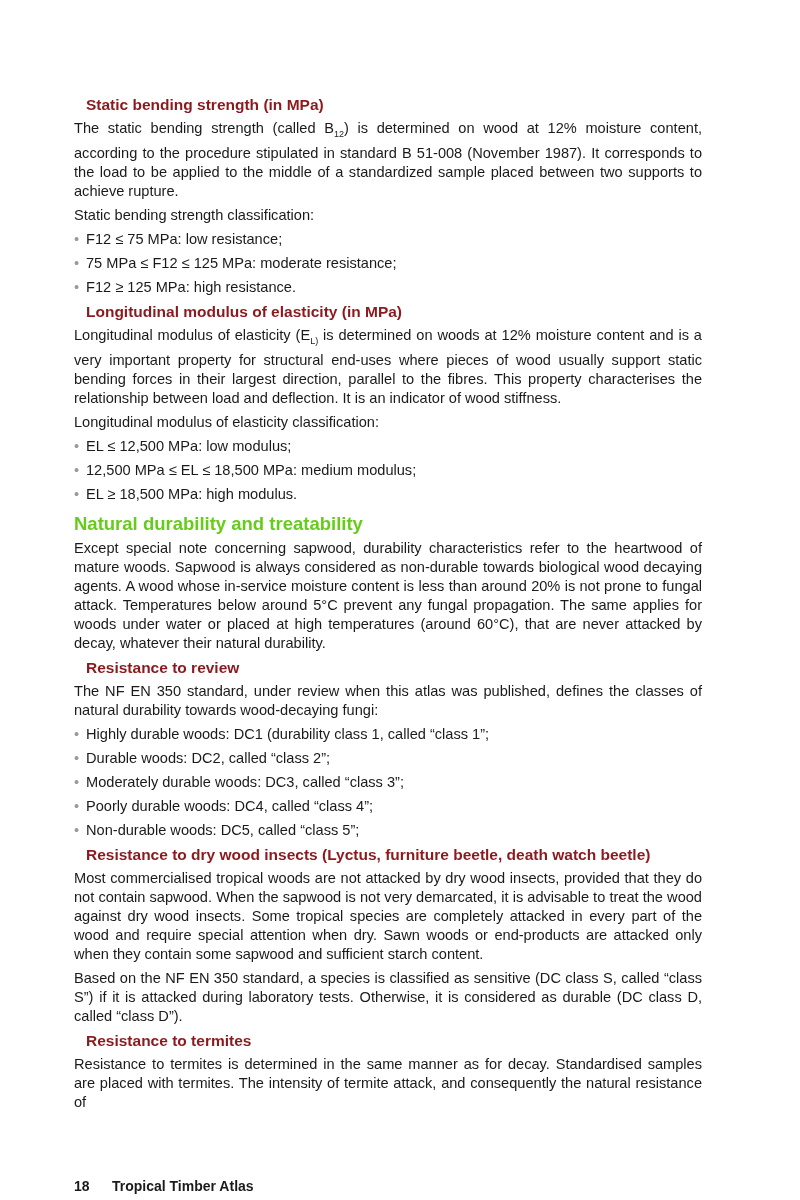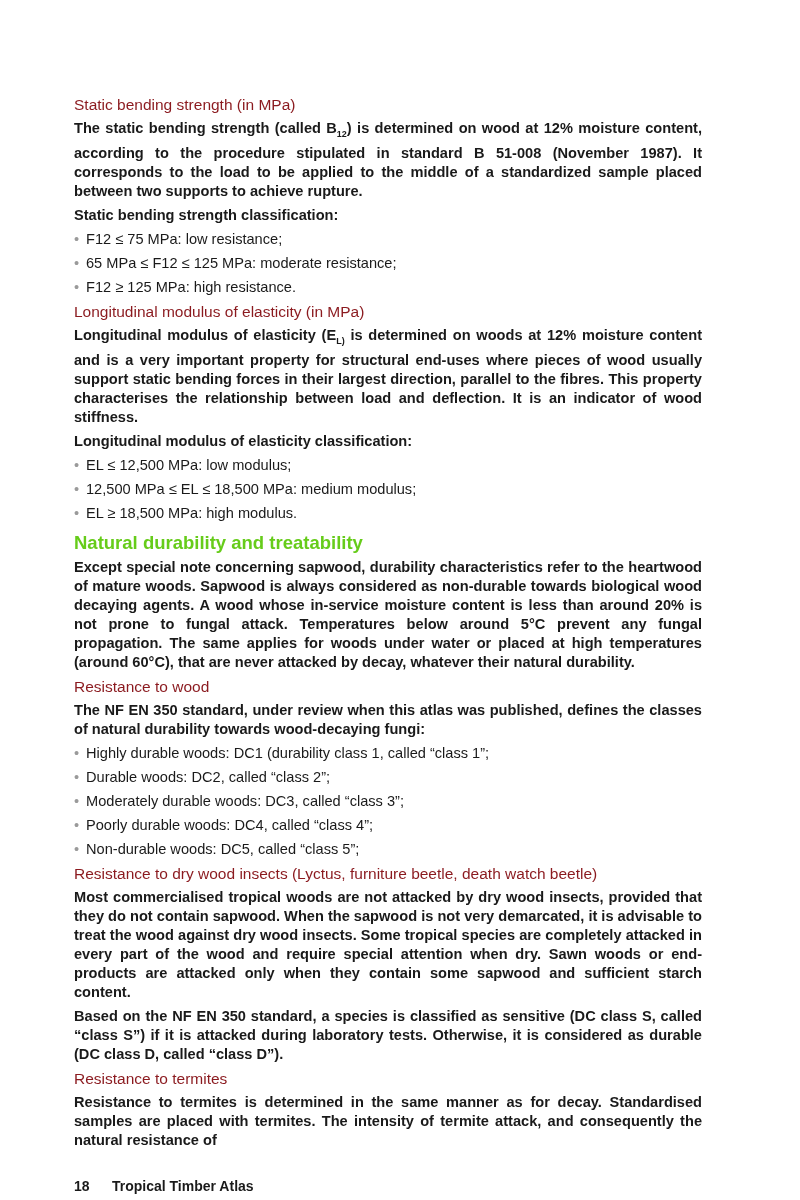--- a/index.html
+++ b/index.html
@@ -1,54 +1,54 @@
 <!DOCTYPE html>
 <html><head>
 <meta charset="utf-8">
 <style>
   html, body { margin: 0; padding: 0; background: #ffffff; }
   body { width: 800px; height: 1200px; position: relative; overflow: hidden;
          font-family: "Liberation Sans", sans-serif; color: #1a1a1a; }
   .page { position: absolute; left: 74px; top: 95px; width: 628px; }
-  .h2 { color: #8b1a1f; font-size: 15.5px; line-height: 20px; margin: 0 0 4px 0; }
+  .h2 { color: #8b1a1f; font-size: 15.5px; line-height: 20px; margin: 0 0 4px 12px; font-weight: bold; }
   .h1 { color: #66cc1a; font-size: 18.5px; line-height: 24px; margin: 8px 0 3px 0; font-weight: bold; }
-  p { margin: 1px 0 5px 0; font-size: 14.6px; line-height: 19px; text-align: justify; font-weight: bold; }
+  p { margin: 1px 0 5px 0; font-size: 14.6px; line-height: 19px; text-align: justify; }
   ul { list-style: none; margin: 0 0 3px 0; padding: 0; }
   li { font-size: 14.6px; line-height: 19px; margin-bottom: 5px; position: relative; padding-left: 12px; }
   li .bullet { position: absolute; left: 0; top: 0; color: #9a9a9a; }
   sub { font-size: 9px; }
   .footer { position: absolute; left: 74px; top: 1150px; font-size: 14px; font-weight: bold; }
   .footer .num { display: inline-block; width: 38px; margin-top: 28px; }
 </style>
 </head>
 <body>
 
 <div class="page">
   <div class="h2">Static bending strength (in MPa)</div>
   <p><span>The static bending strength (called B</span><sub>12</sub><span>) is determined on wood at 12% moisture content, according to the procedure stipulated in standard B 51-008 (November 1987). It corresponds to the load to be applied to the middle of a standardized sample placed between two supports to achieve rupture.</span></p>
   <p>Static bending strength classification:</p>
   <ul>
     <li><span class="bullet">•</span><span>F12 ≤ 75 MPa: low resistance;</span></li>
-    <li><span class="bullet">•</span><span>65 MPa ≤ F12 ≤ 125 MPa: moderate resistance;</span></li>
+    <li><span class="bullet">•</span><span>75 MPa ≤ F12 ≤ 125 MPa: moderate resistance;</span></li>
     <li><span class="bullet">•</span><span>F12 ≥ 125 MPa: high resistance.</span></li>
   </ul>
 
   <div class="h2">Longitudinal modulus of elasticity (in MPa)</div>
   <p><span>Longitudinal modulus of elasticity (E</span><sub>L)</sub><span> is determined on woods at 12% moisture content and is a very important property for structural end-uses where pieces of wood usually support static bending forces in their largest direction, parallel to the fibres. This property characterises the relationship between load and deflection. It is an indicator of wood stiffness.</span></p>
   <p>Longitudinal modulus of elasticity classification:</p>
   <ul>
     <li><span class="bullet">•</span><span>EL ≤ 12,500 MPa: low modulus;</span></li>
     <li><span class="bullet">•</span><span>12,500 MPa ≤ EL ≤ 18,500 MPa: medium modulus;</span></li>
     <li><span class="bullet">•</span><span>EL ≥ 18,500 MPa: high modulus.</span></li>
   </ul>
 
   <div class="h1">Natural durability and treatability</div>
   <p>Except special note concerning sapwood, durability characteristics refer to the heartwood of mature woods. Sapwood is always considered as non-durable towards biological wood decaying agents. A wood whose in-service moisture content is less than around 20% is not prone to fungal attack. Temperatures below around 5°C prevent any fungal propagation. The same applies for woods under water or placed at high temperatures (around 60°C), that are never attacked by decay, whatever their natural durability.</p>
 
-  <div class="h2">Resistance to wood</div>
+  <div class="h2">Resistance to review</div>
   <p>The NF EN 350 standard, under review when this atlas was published, defines the classes of natural durability towards wood-decaying fungi:</p>
   <ul>
     <li><span class="bullet">•</span><span>Highly durable woods: DC1 (durability class 1, called “class 1”;</span></li>
     <li><span class="bullet">•</span><span>Durable woods: DC2, called “class 2”;</span></li>
     <li><span class="bullet">•</span><span>Moderately durable woods: DC3, called “class 3”;</span></li>
     <li><span class="bullet">•</span><span>Poorly durable woods: DC4, called “class 4”;</span></li>
     <li><span class="bullet">•</span><span>Non-durable woods: DC5, called “class 5”;</span></li>
   </ul>
 
   <div class="h2">Resistance to dry wood insects (Lyctus, furniture beetle, death watch beetle)</div>

